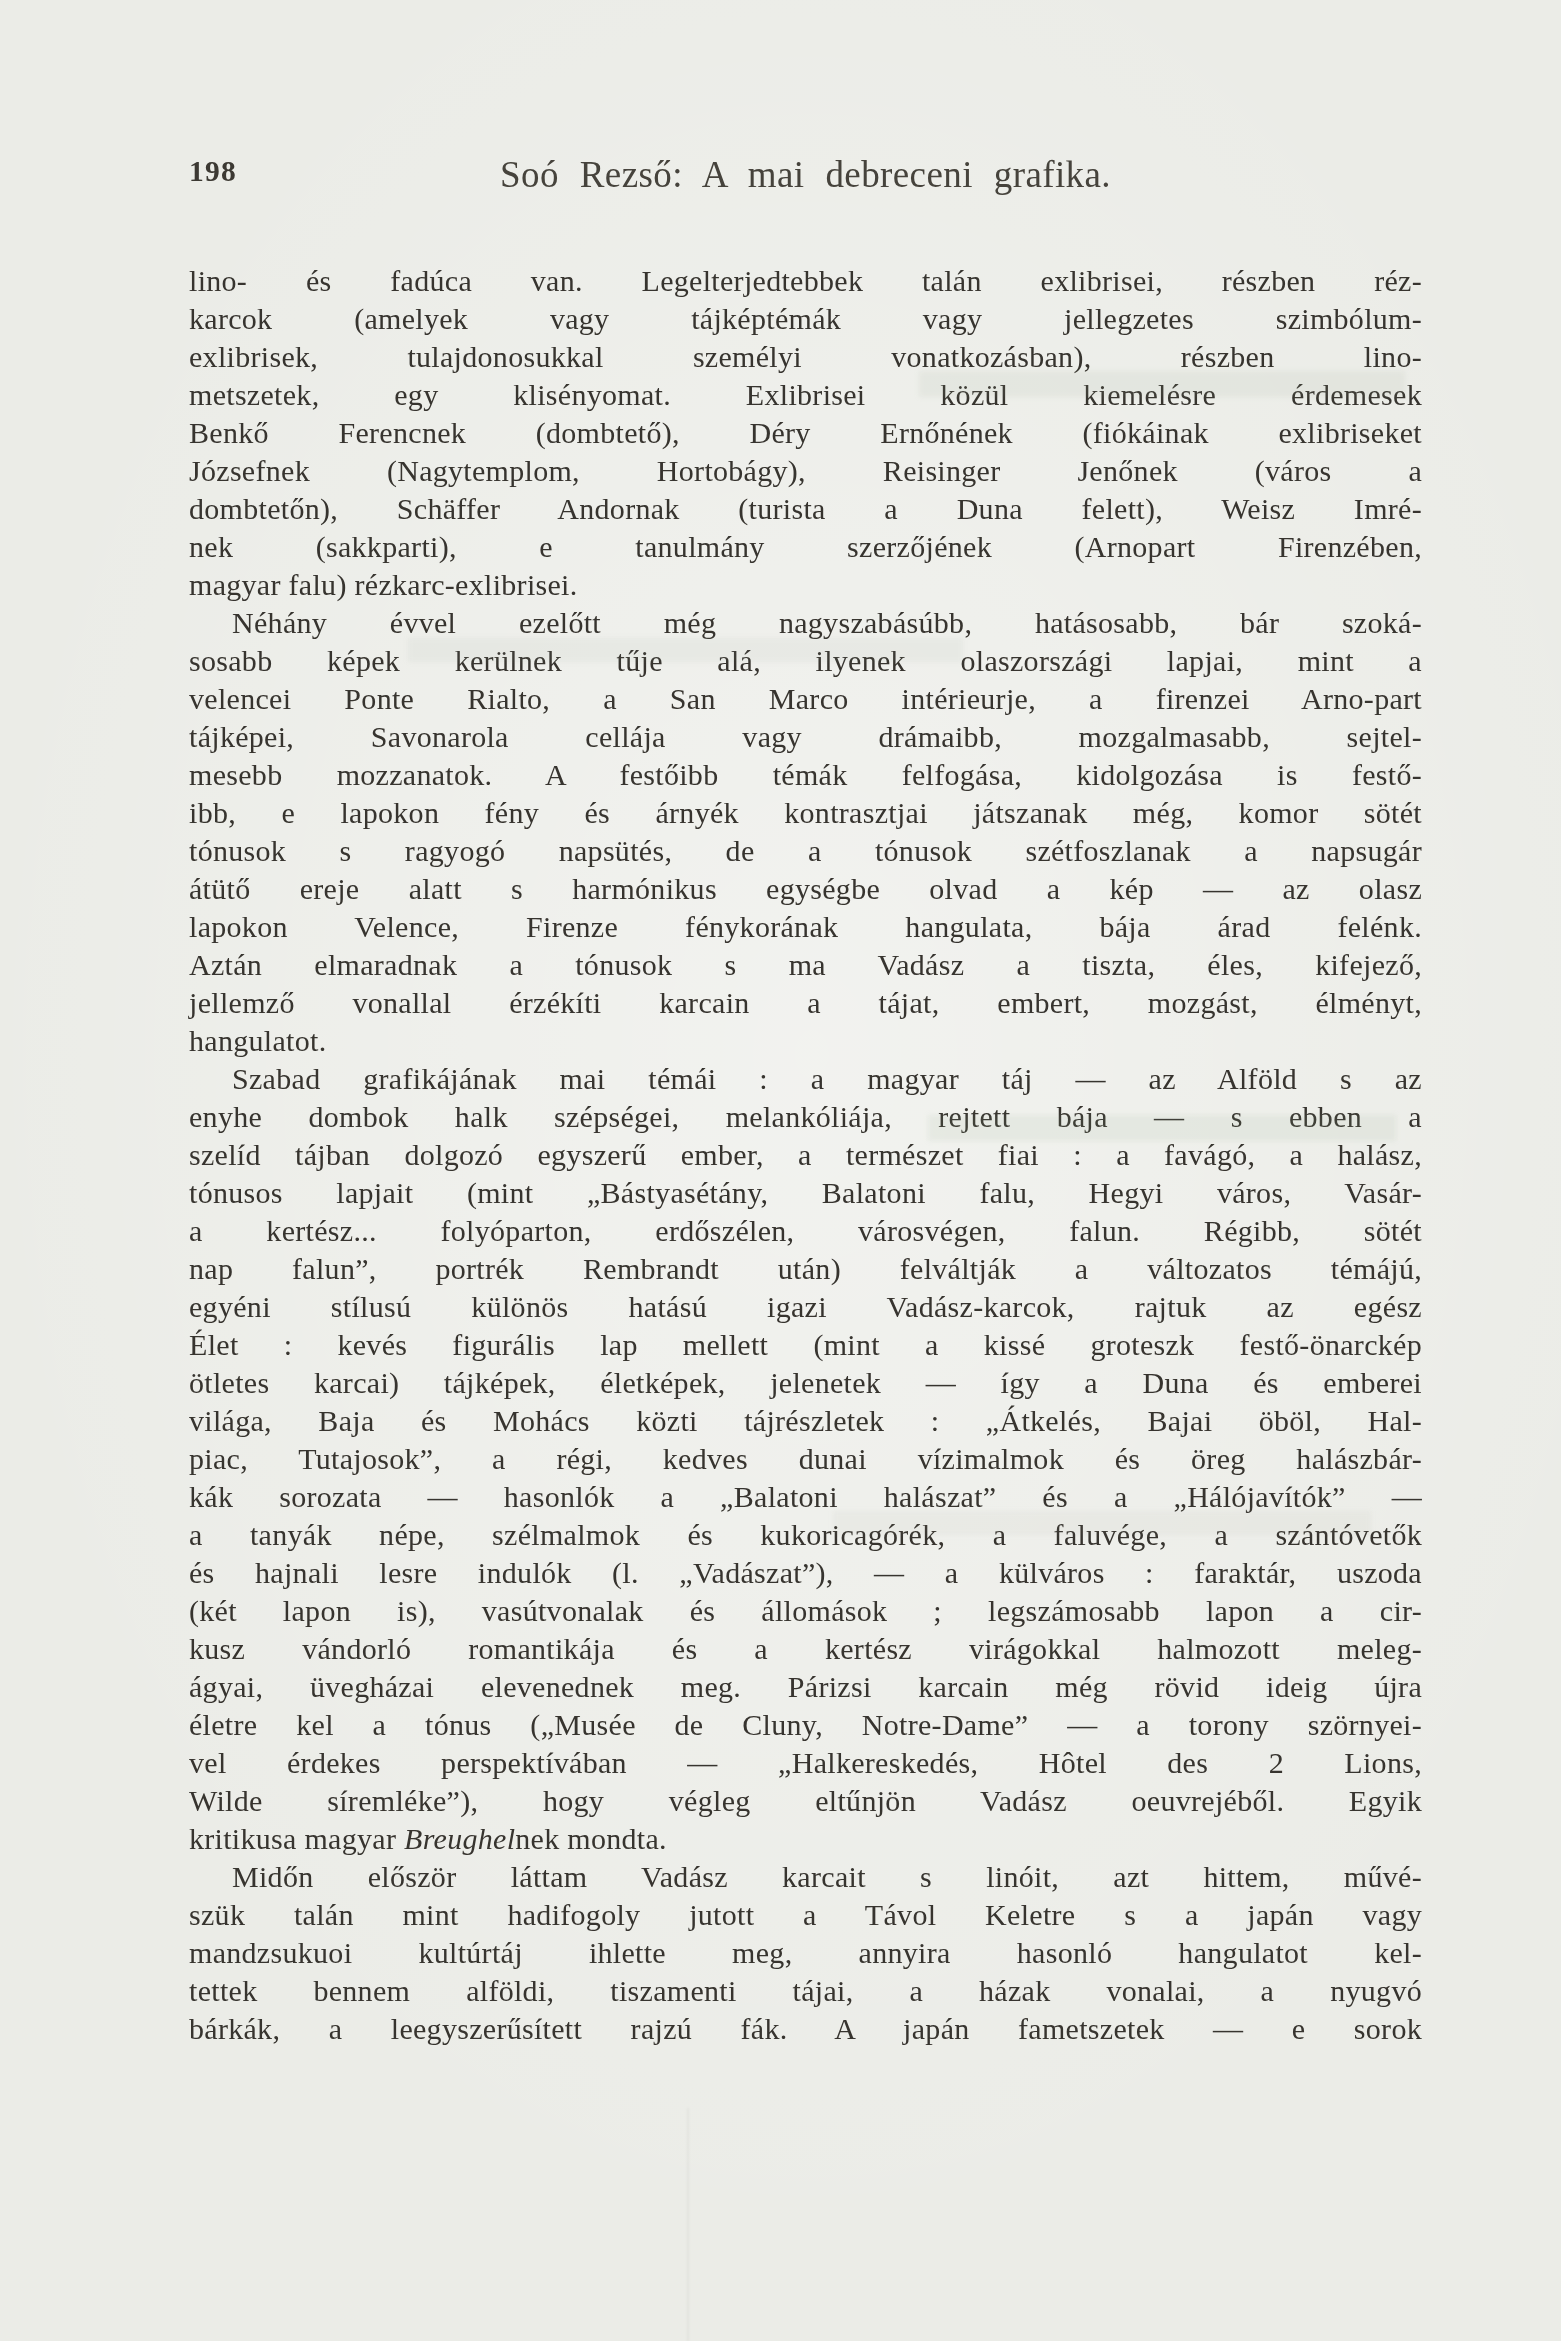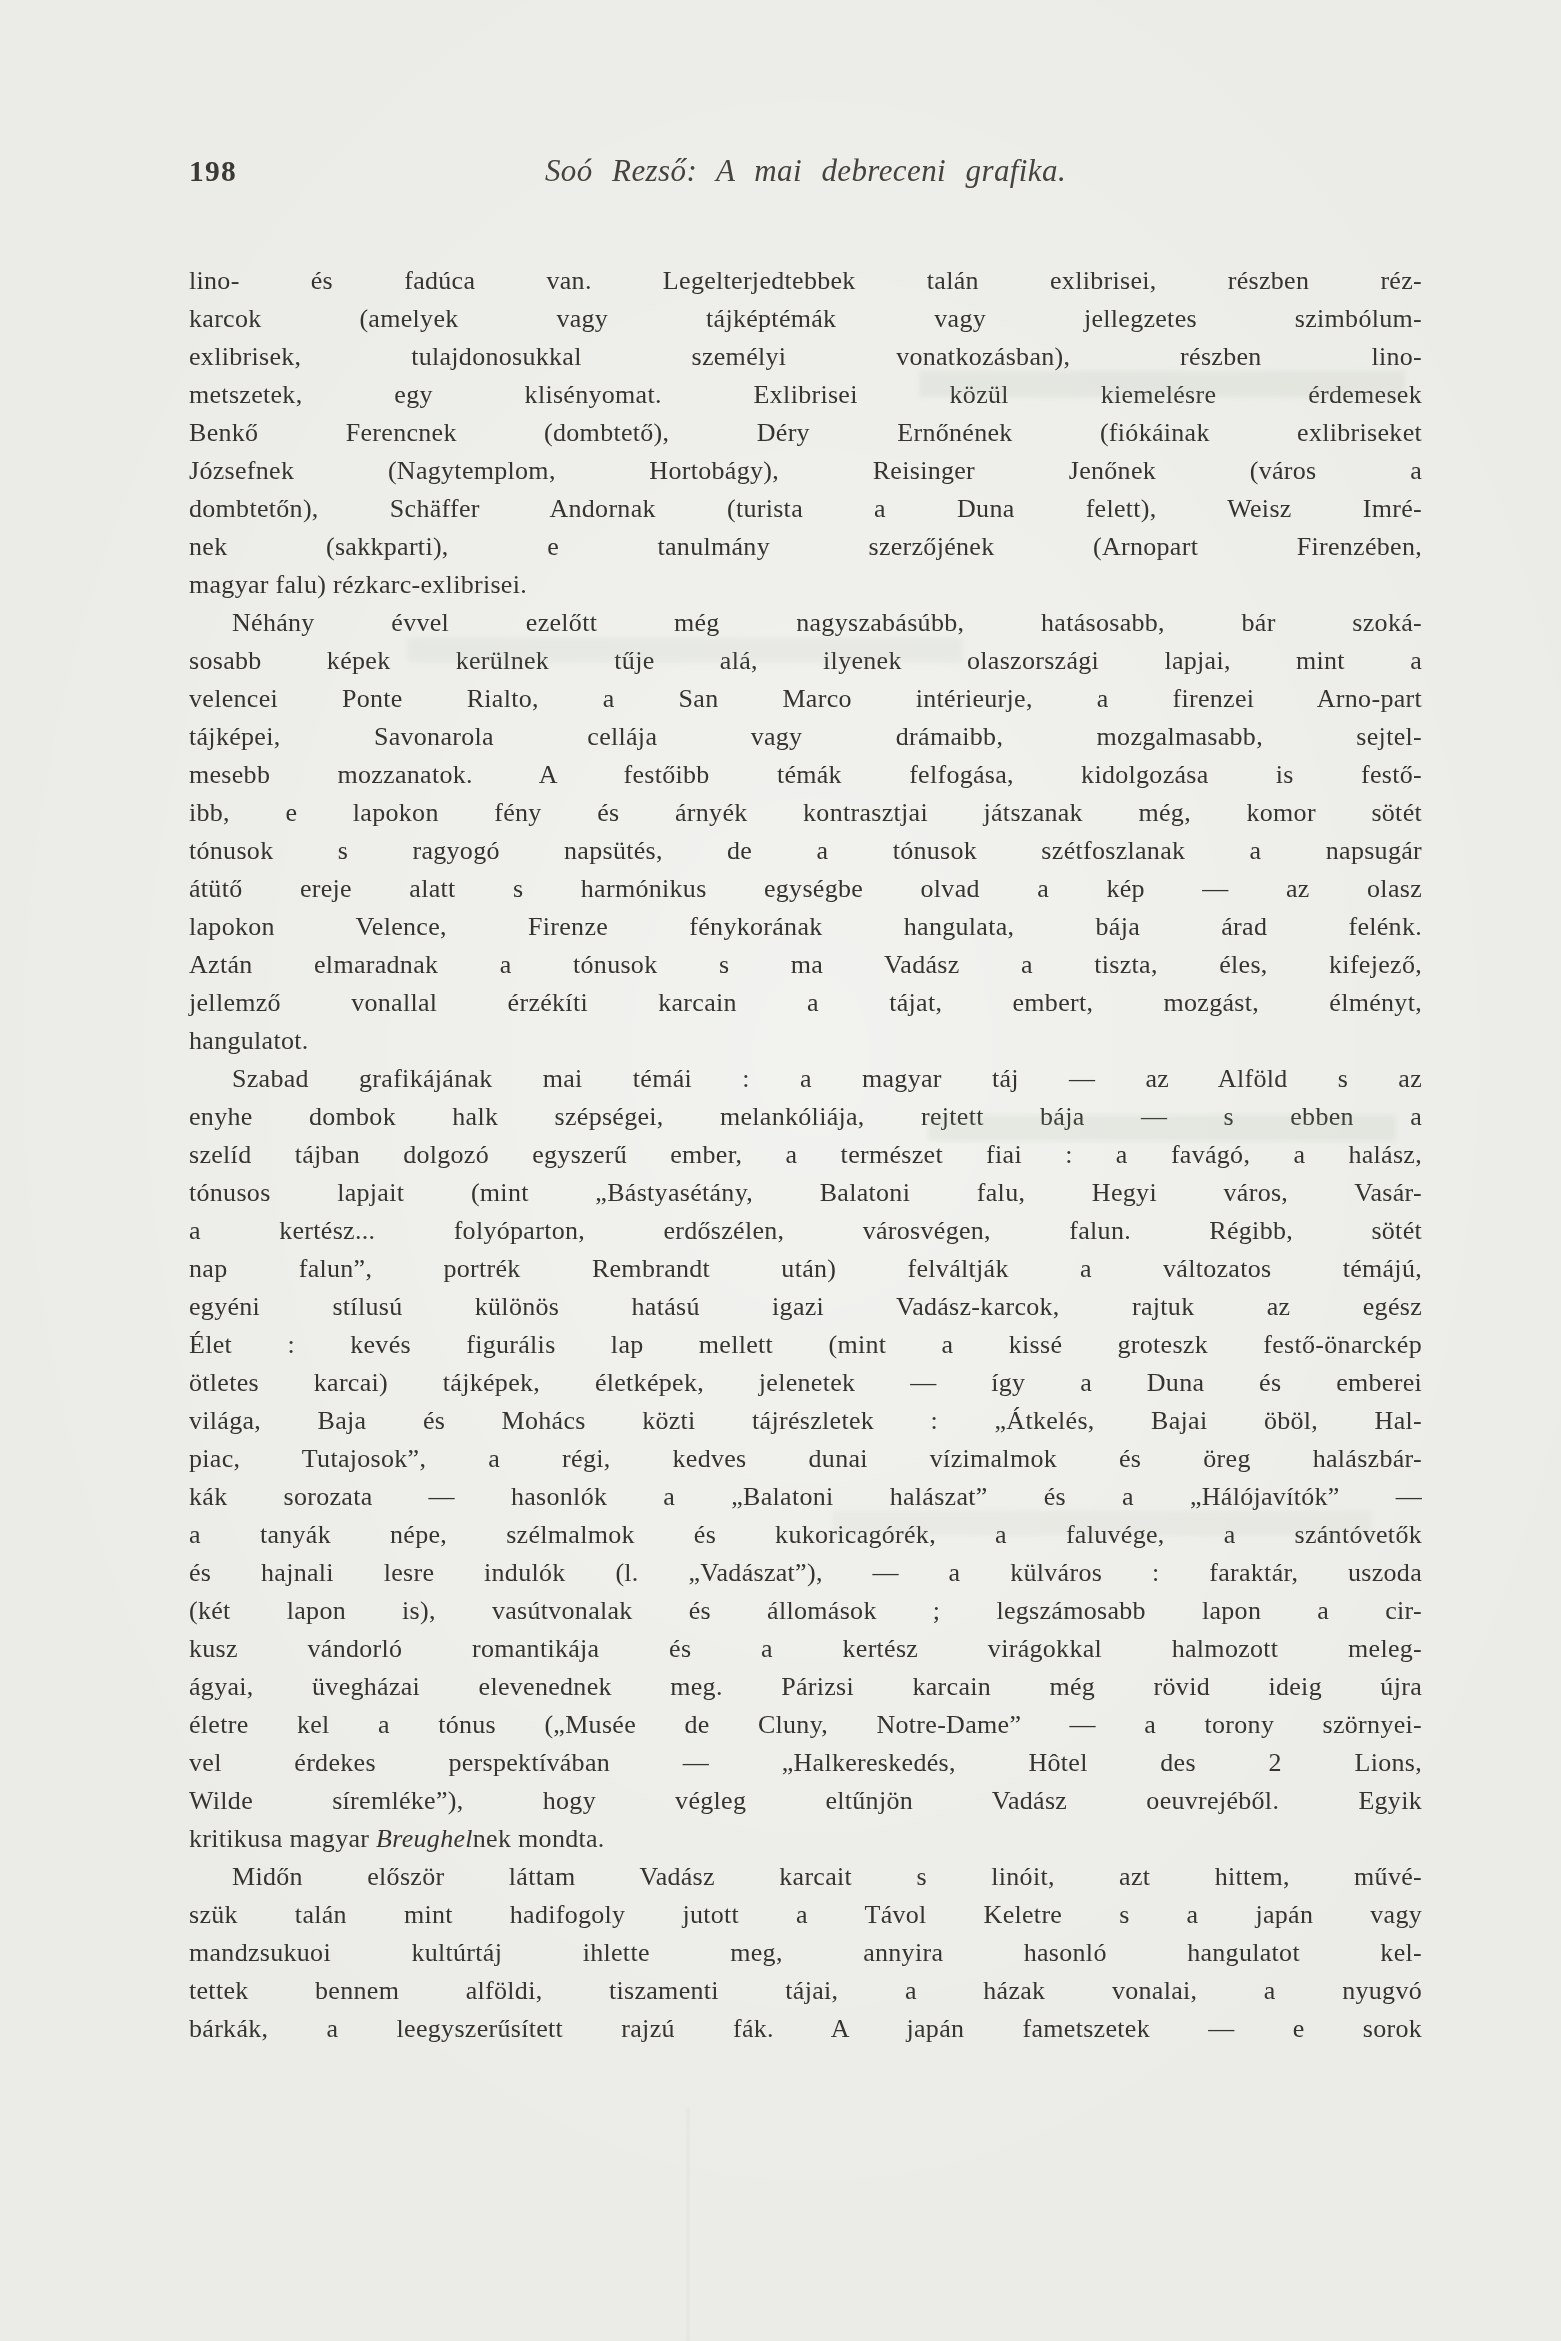--- a/index.html
+++ b/index.html
@@ -37,32 +37,31 @@
     letter-spacing: 1.3px;
     color: #3c3933;
     font-weight: bold;
   }
   .running-title {
     position: absolute;
     left: 0;
     right: 0;
     top: 0;
     text-align: center;
-    font-style: italic;
-    font-size: 31px;
+    font-size: 37px;
     word-spacing: 11.3px;
     letter-spacing: 0.4px;
     color: #46433c;
   }
   .page-body {
     position: absolute;
     left: 189px;
     top: 262px;
     width: 1233px;
-    font-size: 26px;
+    font-size: 30px;
     line-height: 38px;
     letter-spacing: 0.3px;
     color: #37342f;
   }
   .paragraph { margin: 0; }
   .line {
     text-align: justify;
     text-align-last: justify;
   }
   .line.endline { text-align-last: left; }

